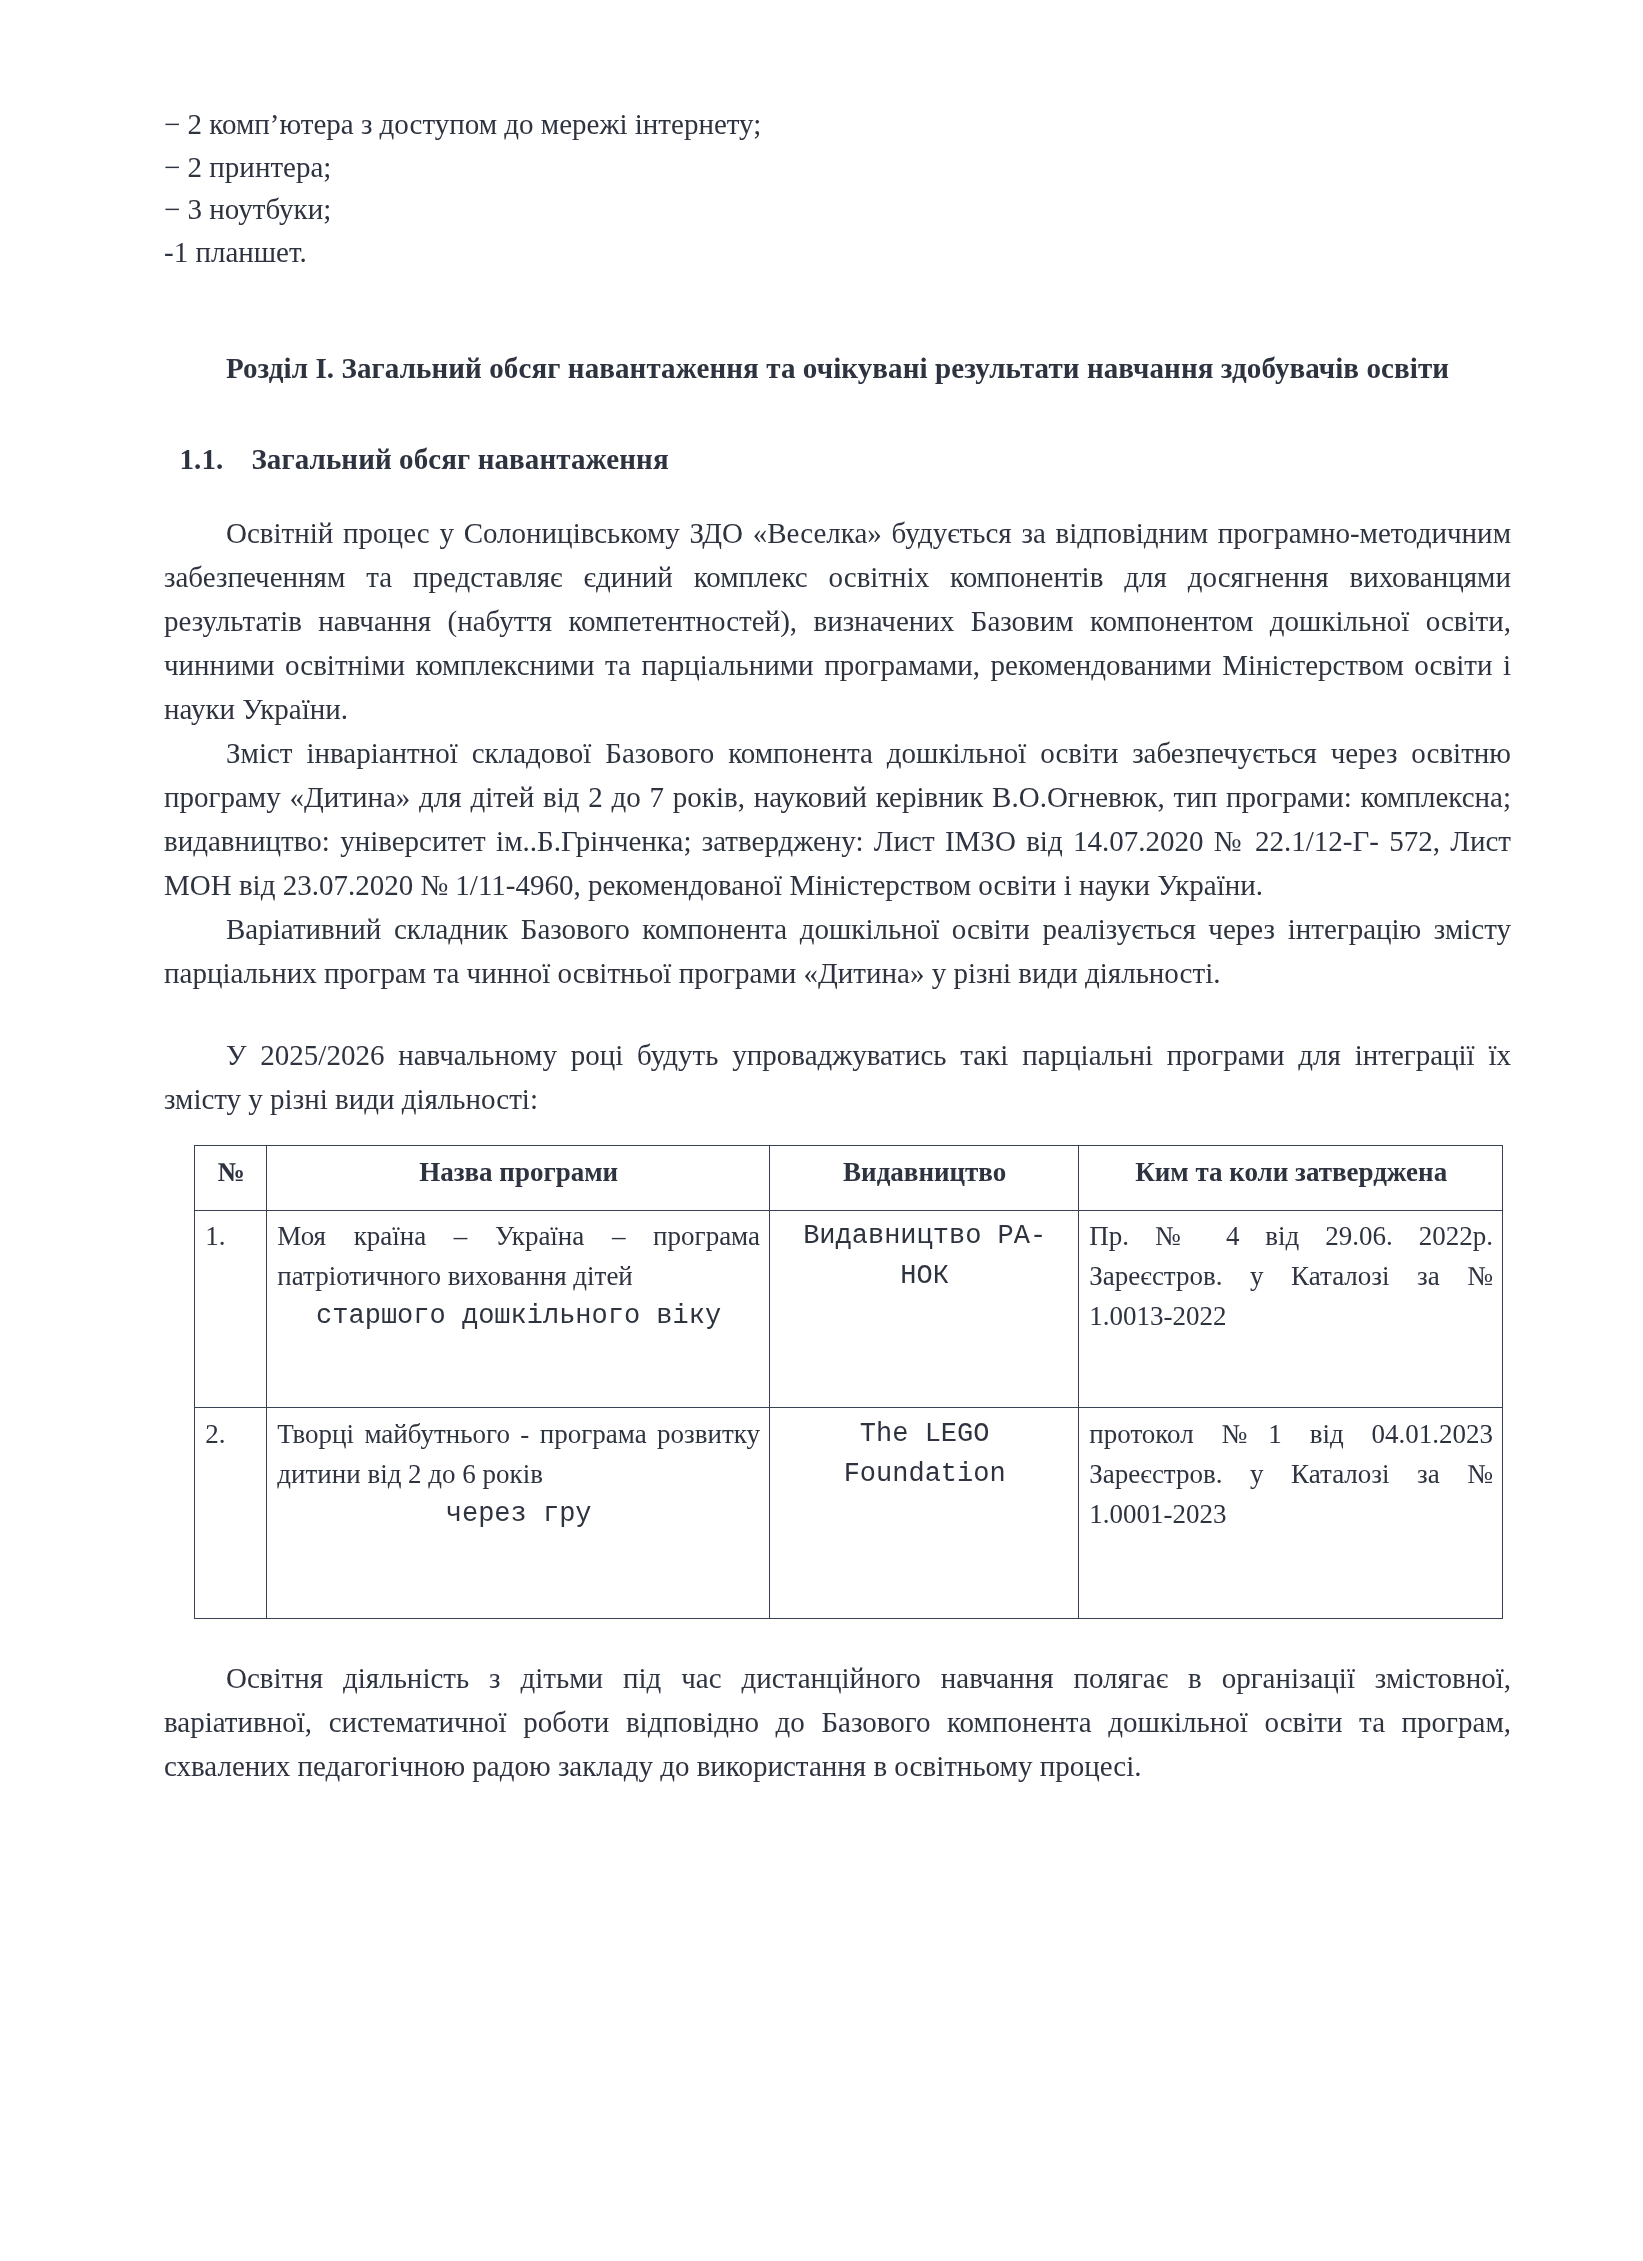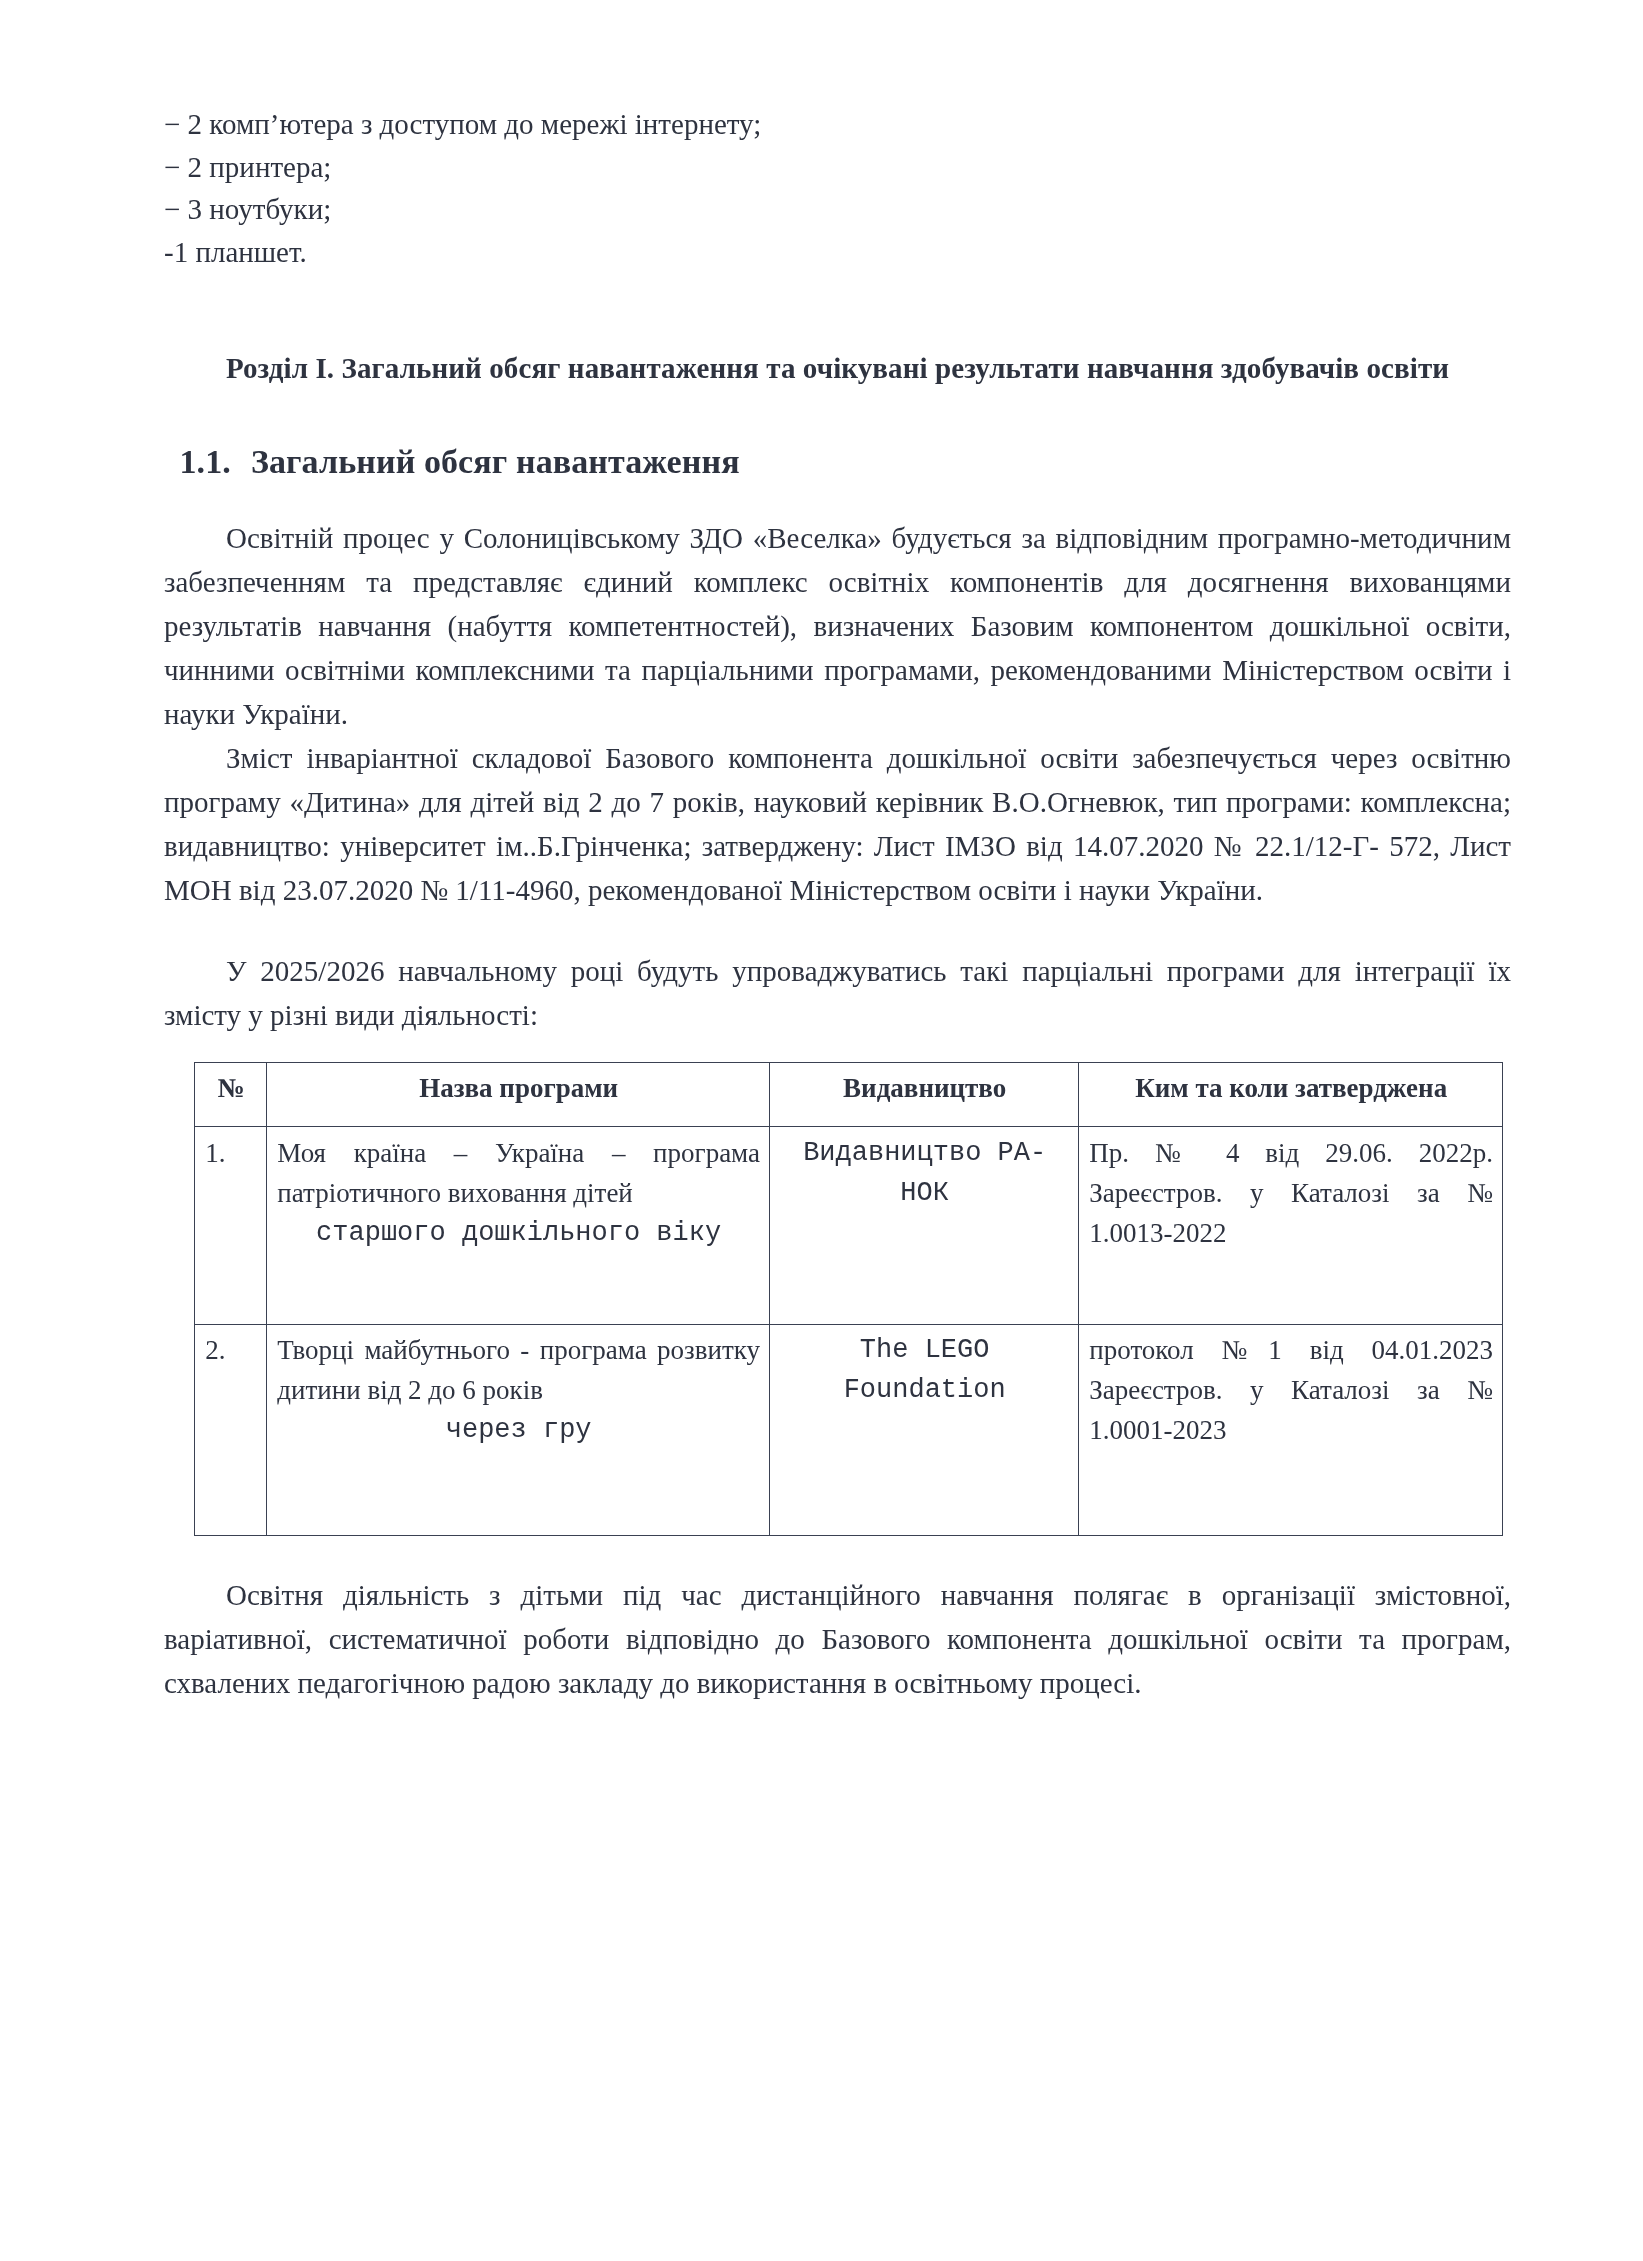--- a/index.html
+++ b/index.html
@@ -45,24 +45,24 @@
     margin: 74px 0 0 0;
     text-align: center;
     font-size: 29px;
     font-weight: bold;
     line-height: 1.42;
     padding: 0 31px;
     letter-spacing: 0.1px;
   }
   .subsection {
     margin: 54px 0 0 0;
-    font-size: 34px;
+    font-size: 29px;
     font-weight: bold;
     display: flex;
-    gap: 20px;
+    gap: 28px;
     padding-left: 15.5px;
     letter-spacing: 0.1px;
   }
 
   
   .para {
     margin: 0;
     font-size: 29px;
     line-height: 1.52;
     text-align: justify;
@@ -131,20 +131,21 @@
 
     <h1 class="section-title">Розділ І. Загальний обсяг навантаження та очікувані результати навчання здобувачів освіти</h1>
 
     <h2 class="subsection">
       <span>1.1.</span>
       <span>Загальний обсяг навантаження</span>
     </h2>
 
     <p class="para first">Освітній процес у Солоницівському ЗДО «Веселка» будується за відповідним програмно-методичним забезпеченням та представляє єдиний комплекс освітніх компонентів для досягнення вихованцями результатів навчання (набуття компетентностей), визначених Базовим компонентом дошкільної освіти, чинними освітніми комплексними та парціальними програмами, рекомендованими Міністерством освіти і науки України.</p>
     <p class="para">Зміст інваріантної складової Базового компонента дошкільної освіти забезпечується через освітню програму  «Дитина» для дітей від 2 до 7 років, науковий керівник В.О.Огневюк, тип програми: комплексна; видавництво: університет ім..Б.Грінченка; затверджену:  Лист ІМЗО від 14.07.2020 № 22.1/12-Г- 572,  Лист МОН від 23.07.2020 № 1/11-4960, рекомендованої Міністерством освіти і науки України.</p>
+    <p class="para">Варіативний складник Базового компонента дошкільної освіти реалізується через інтеграцію змісту парціальних програм  та чинної освітньої програми «Дитина» у різні види діяльності.</p>
     <p class="para gap-top">У 2025/2026 навчальному році будуть упроваджуватись такі парціальні програми для інтеграції їх змісту у різні види діяльності:</p>
 
     <table class="prog-table">
       <colgroup>
         <col class="col-num">
         <col class="col-name">
         <col class="col-pub">
         <col class="col-appr">
       </colgroup>
       <thead>

